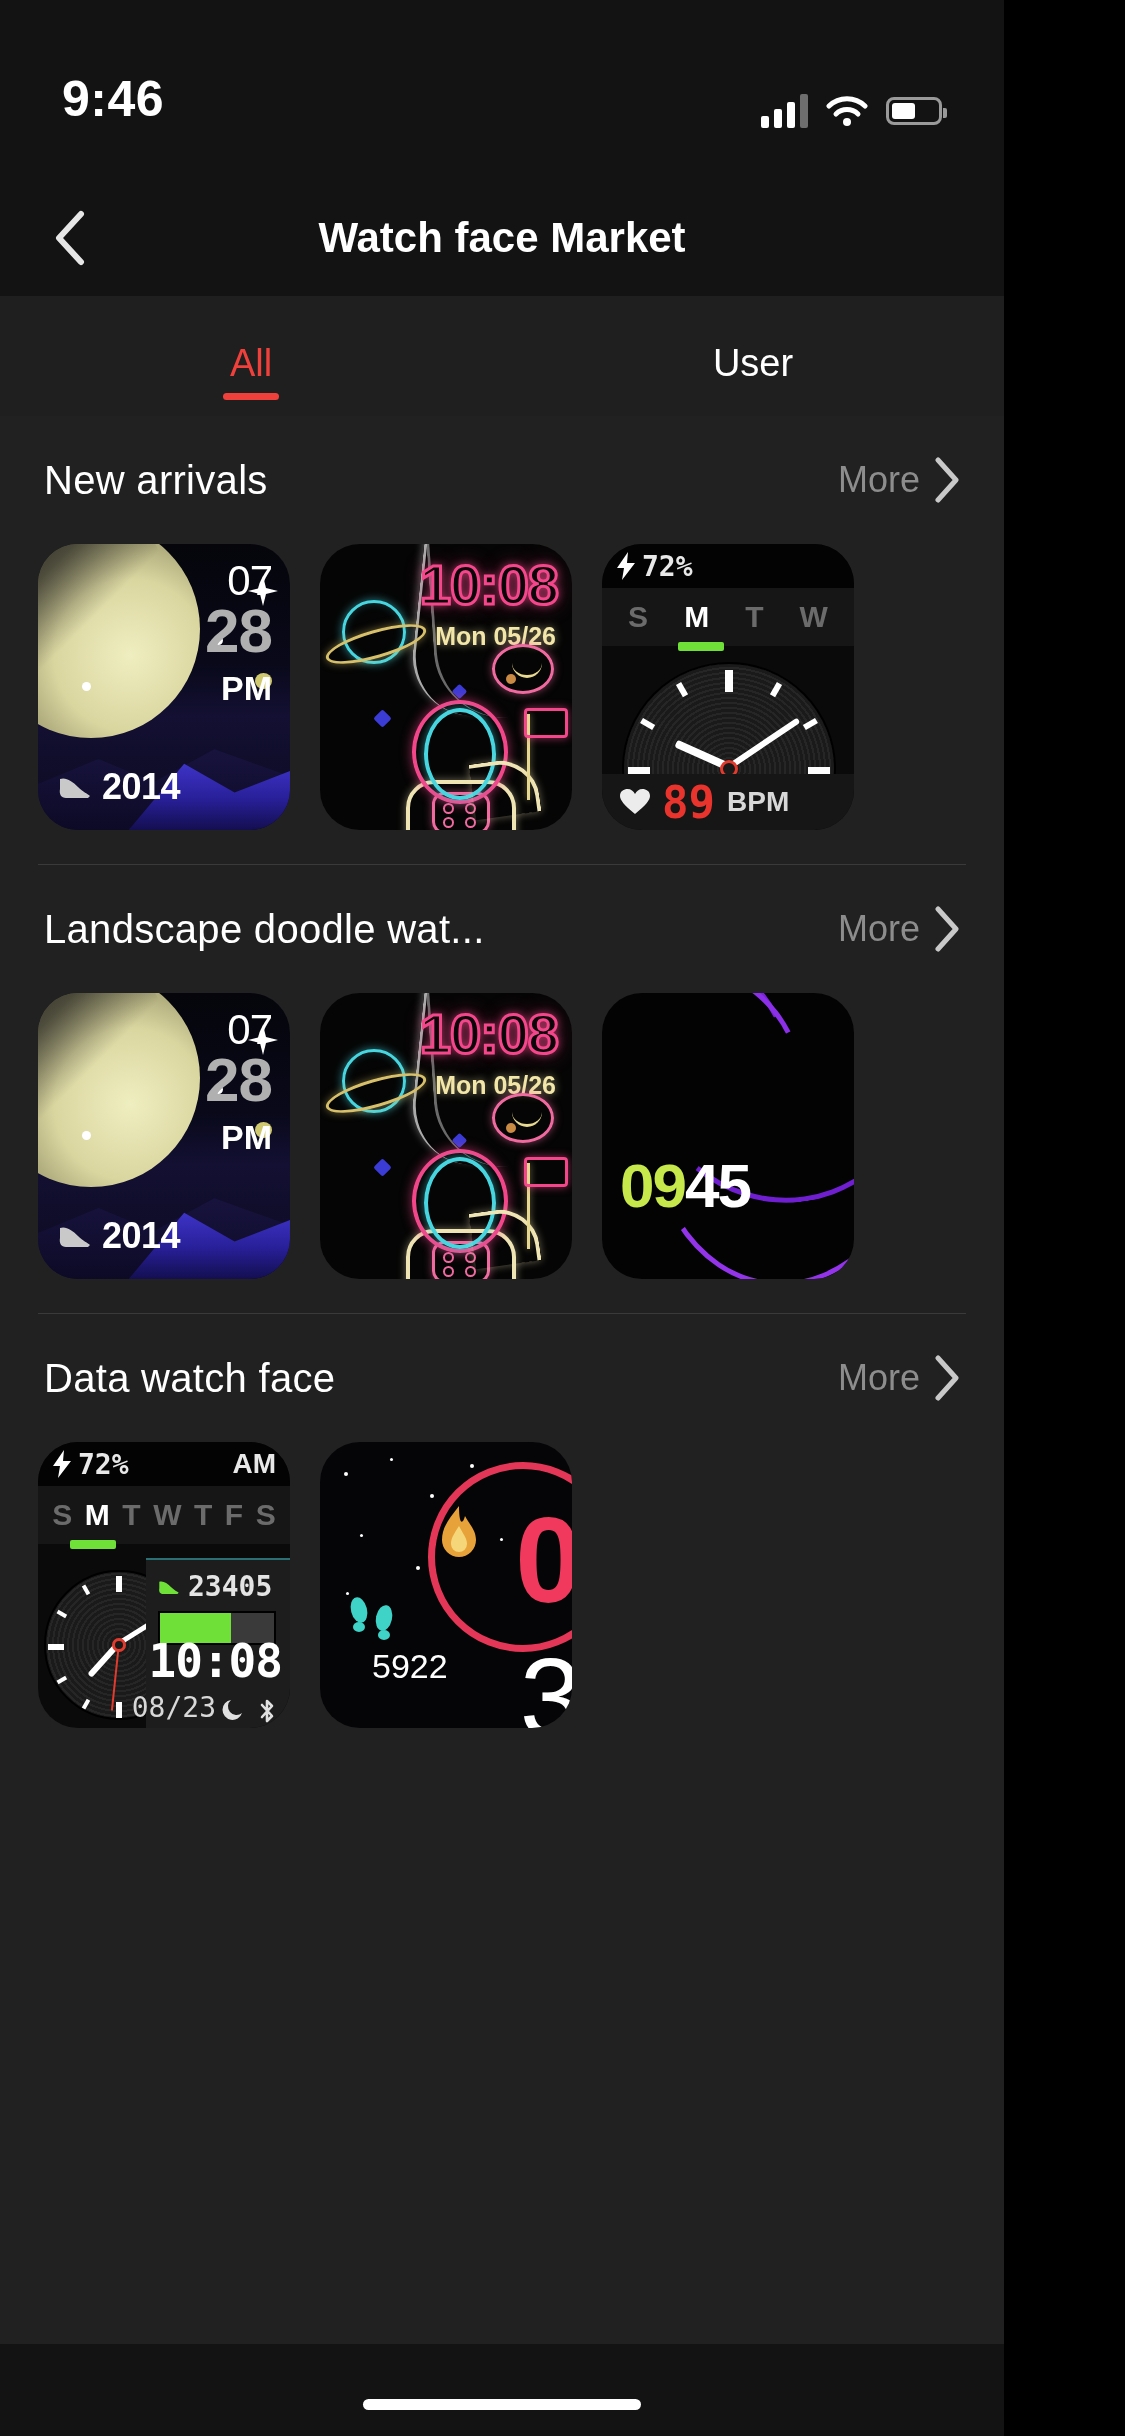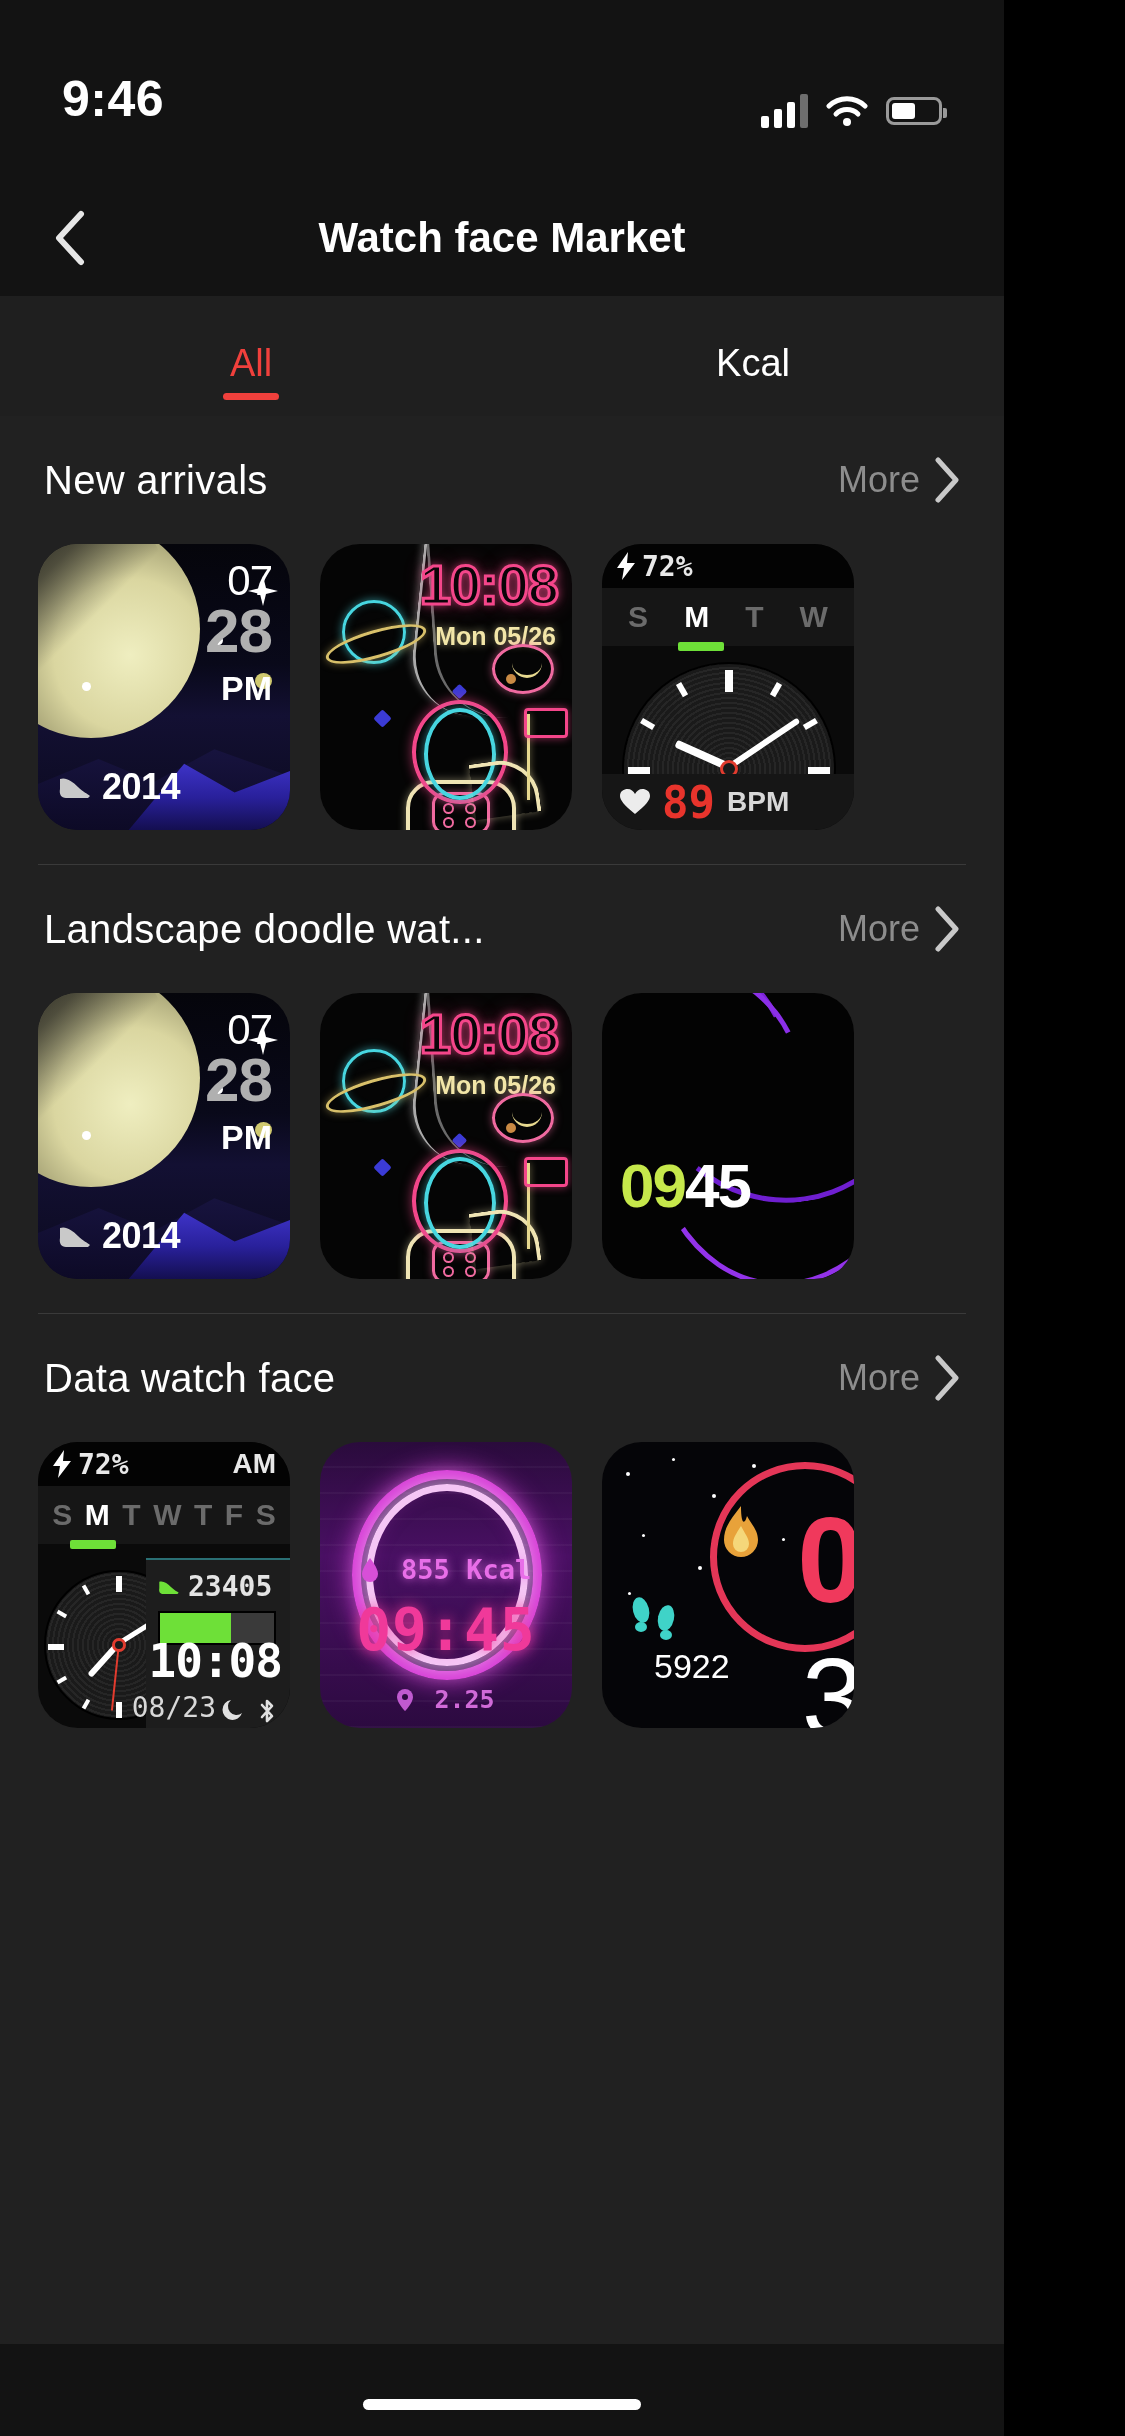--- a/index.html
+++ b/index.html
@@ -340,21 +340,21 @@
     </div>
     <div class="nav-title">Watch face Market</div>
   </div>
 
   <div class="tabs">
     <div class="tab active">
       <span>All</span>
       <div class="tab-underline"></div>
     </div>
     <div class="tab">
-      <span>Kcal</span>
+      <span>User</span>
     </div>
   </div>
 
   <div class="content">
 
     <div class="section-head">
       <div class="section-title">New arrivals</div>
       <div class="more-wrap">
         <span class="more-label">More</span>
         <svg class="chev" width="26" height="46" viewBox="0 0 26 46">
@@ -600,39 +600,20 @@
           <div style="position:absolute;right:74px;bottom:4px;color:#d8d8d8;font-size:28px;font-family:'DejaVu Sans Mono',monospace;">08/23</div>
           <svg style="position:absolute;right:44px;bottom:6px;" width="24" height="24" viewBox="0 0 24 24">
             <path d="M20 15 A10 10 0 1 1 9 2 A8 8 0 0 0 20 15 Z" fill="#e0e0e0"></path>
           </svg>
           <svg style="position:absolute;right:12px;bottom:4px;" width="22" height="26" viewBox="0 0 22 26">
             <path d="M6 7 L16 18 L11 23 L11 3 L16 8 L6 19" stroke="#e0e0e0" stroke-width="2.6" fill="none" stroke-linecap="round" stroke-linejoin="round"></path>
           </svg>
         </div>
       </div>
 
-      <div class="card wf-ring">
-        <div class="ring-bg-lines"></div>
-        <div class="ring-outer"></div>
-        <div class="ring-inner"></div>
-        <div class="ring-kcal">
-          <svg style="vertical-align:-3px;margin-right:6px;" width="18" height="24" viewBox="0 0 18 24">
-            <path d="M9 0 C9 0 17 10 17 16 A8 8 0 0 1 1 16 C1 10 9 0 9 0 Z" fill="#d84fd8"></path>
-          </svg>
-          <span>855 Kcal</span>
-        </div>
-        <div class="ring-time">09:45</div>
-        <div class="ring-dist">
-          <svg style="vertical-align:-3px;margin-right:6px;" width="16" height="22" viewBox="0 0 16 22">
-            <path d="M8 0 A8 8 0 0 1 16 8 C16 14 8 22 8 22 C8 22 0 14 0 8 A8 8 0 0 1 8 0 Z" fill="#c05ad0"></path>
-            <circle cx="8" cy="8" r="3" fill="#2c0a40"></circle>
-          </svg>
-          <span>2.25</span>
-        </div>
-      </div>
 
       <div class="card wf-star">
         <div class="dot" style="left:24px;top:30px;width:4px;height:4px;"></div>
         <div class="dot" style="left:70px;top:16px;width:3px;height:3px;"></div>
         <div class="dot" style="left:110px;top:52px;width:4px;height:4px;"></div>
         <div class="dot" style="left:40px;top:92px;width:3px;height:3px;"></div>
         <div class="dot" style="left:96px;top:124px;width:4px;height:4px;"></div>
         <div class="dot" style="left:26px;top:150px;width:3px;height:3px;"></div>
         <div class="dot" style="left:150px;top:22px;width:4px;height:4px;"></div>
         <div class="dot" style="left:180px;top:96px;width:3px;height:3px;"></div>

